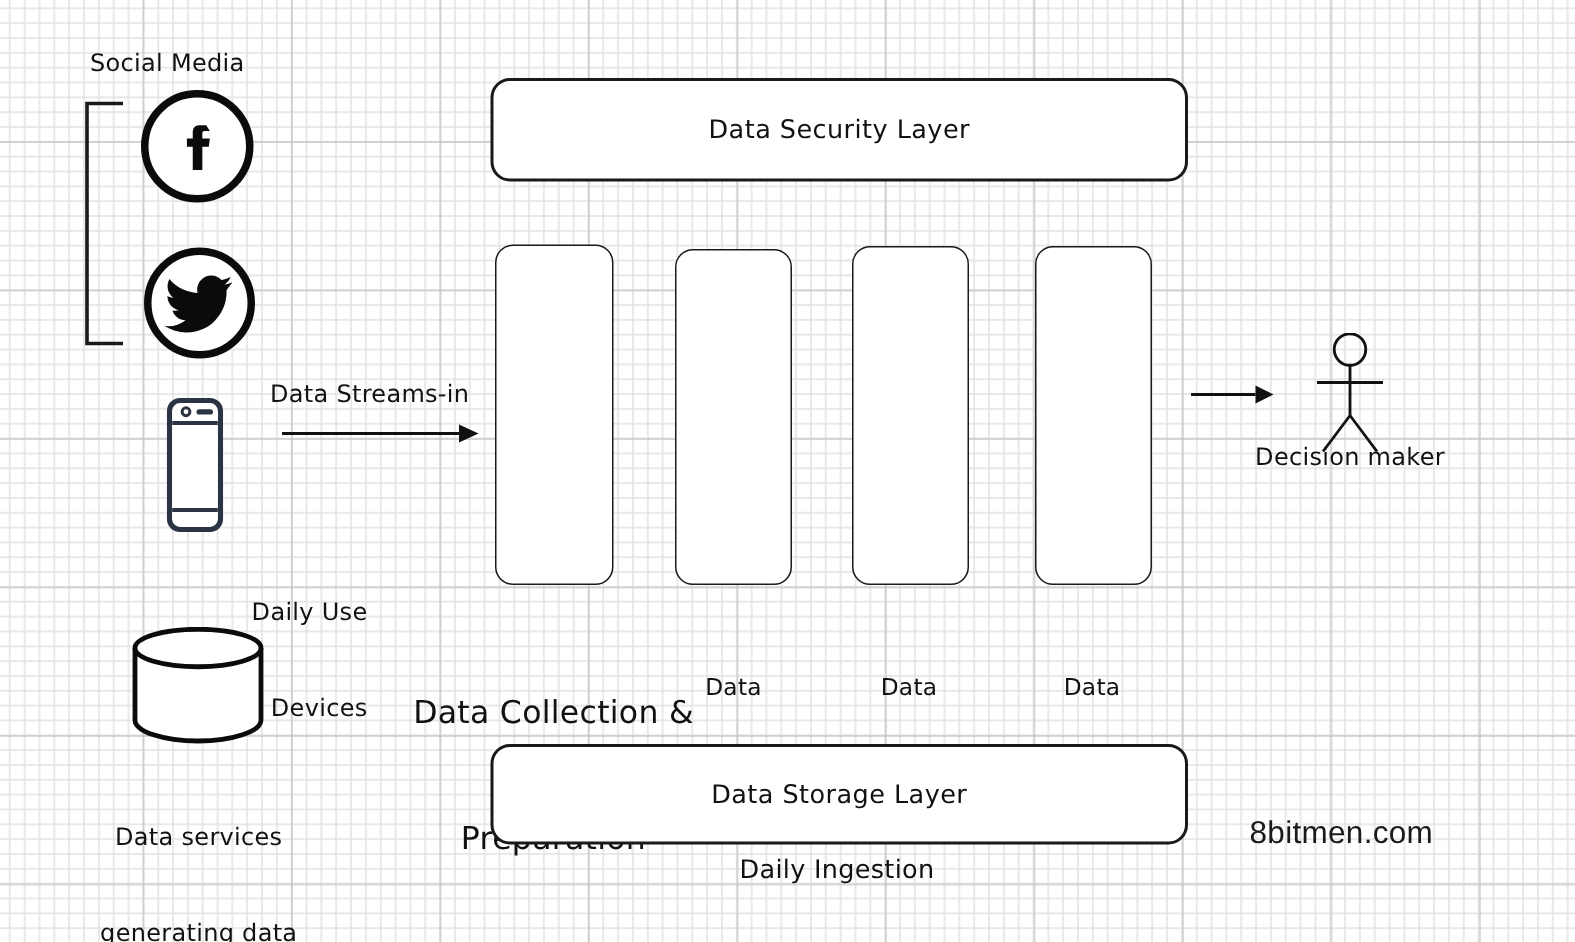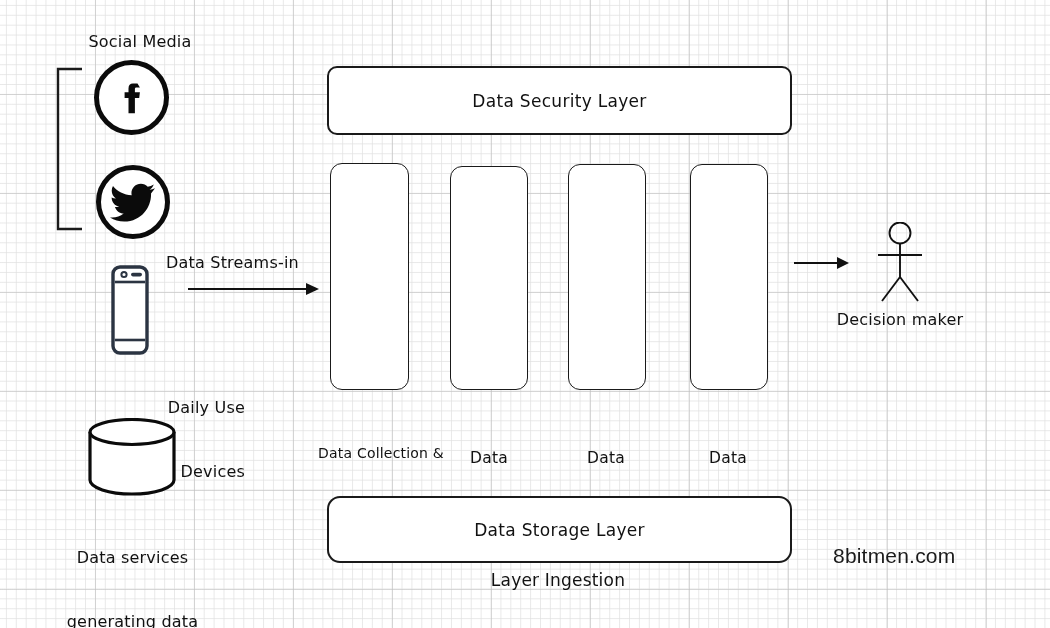--- a/index.html
+++ b/index.html
@@ -65,21 +65,21 @@
     font-size: 21px;
     color: #1a1a1a;
     letter-spacing: 0.2px;
   }
 </style>
 </head>
 <body>
 
 <div id="canvas">
 
-  <div class="lbl" style="left:60px; top:31px; width:160px; font-size:16px; text-align:center;">Social Media</div>
+  <div class="lbl" style="left:60px; top:31px; width:160px; font-size:16px; text-align:left;">Social Media</div>
 
   <svg class="svg-abs" style="left:50px; top:66px;" width="40" height="166" viewBox="0 0 40 166">
     <path d="M32 3 L8 3 L8 163 L32 163" fill="none" stroke="#1a1a1a" stroke-width="2.4"></path>
   </svg>
 
   <div class="icon-circle" style="left:94px; top:60px; width:75px; height:75px;">
     <svg class="svg-abs" style="left:0; top:0;" width="65" height="65" viewBox="0 0 65 65">
       <path d="M38.5 18.5 h-4.6 c-2.8 0 -4.4 1.8 -4.4 4.9 v3.9 h-3.9 v5.6 h3.9 v15.4 h6.4 v-15.4 h4.3 l0.7 -5.6 h-5 v-3.2 c0 -1.2 0.4 -1.7 1.6 -1.7 h3.4 z" fill="#0b0b0b"></path>
     </svg>
   </div>
@@ -115,37 +115,37 @@
   <svg class="svg-abs" style="left:84px; top:418px;" width="96" height="78" viewBox="0 0 96 78">
     <path d="M6 14 v48 a42 14 0 0 0 84 0 v-48" fill="#ffffff" stroke="#0b0b0b" stroke-width="3.2"></path>
     <ellipse cx="48" cy="14" rx="42" ry="12.5" fill="#ffffff" stroke="#0b0b0b" stroke-width="3.2"></ellipse>
   </svg>
 
   <div class="lbl" style="left:20px; top:505px; width:225px; font-size:16px;">
     <div>Data services</div>
     <div>generating data</div>
   </div>
 
-  <div class="lbl" style="left:166px; top:252px; width:160px; font-size:16px; text-align:left;">Data Streams-in</div>
+  <div class="lbl" style="left:180px; top:252px; width:160px; font-size:16px; text-align:left;">Data Streams-in</div>
 
   <svg class="svg-abs" style="left:186px; top:276px;" width="136" height="26" viewBox="0 0 136 26">
     <line x1="2" y1="13" x2="120" y2="13" stroke="#111111" stroke-width="2"></line>
     <path d="M120 7 L133 13 L120 19 Z" fill="#111111"></path>
   </svg>
 
-  <div class="layer-box" style="left:327px; top:66px; width:461px; height:65px;border-radius:10px;">
+  <div class="layer-box" style="left:327px; top:52px; width:461px; height:65px;">
     <span class="layer-text">Data Security Layer</span>
   </div>
 
   <div class="pillar" style="left:330px; top:163px; width:77px; height:225px;"></div>
   <div class="pillar" style="left:450px; top:166px; width:76px; height:222px;"></div>
   <div class="pillar" style="left:568px; top:164px; width:76px; height:224px;"></div>
   <div class="pillar" style="left:690px; top:164px; width:76px; height:224px;"></div>
 
-  <div class="lbl" style="left:276px; top:407px; width:210px; font-size:14px;">
+  <div class="lbl" style="left:264px; top:407px; width:210px; font-size:21px;">
     <div>Data Collection &amp;</div>
     <div>Preparation</div>
   </div>
 
   <div class="lbl" style="left:433px; top:407px; width:112px; font-size:15.5px;">
     <div>Data</div>
     <div>Processing</div>
   </div>
 
   <div class="lbl" style="left:550px; top:407px; width:112px; font-size:15.5px;">
@@ -155,32 +155,32 @@
 
   <div class="lbl" style="left:666px; top:407px; width:124px; font-size:15.5px;">
     <div>Data</div>
     <div>Visualization</div>
   </div>
 
   <div class="layer-box" style="left:327px; top:496px; width:461px; height:63px;">
     <span class="layer-text">Data Storage Layer</span>
   </div>
 
-  <div class="lbl" style="left:448px; top:569px; width:220px; font-size:17px;">Layer Ingestion</div>
+  <div class="lbl" style="left:448px; top:569px; width:220px; font-size:17px;">Daily Ingestion</div>
 
   <svg class="svg-abs" style="left:793px; top:250px;" width="58" height="26" viewBox="0 0 58 26">
     <line x1="1" y1="13" x2="44" y2="13" stroke="#111111" stroke-width="2"></line>
     <path d="M44 7 L56 13 L44 19 Z" fill="#111111"></path>
   </svg>
 
   <svg class="svg-abs" style="left:864px; top:222px;" width="72" height="82" viewBox="0 0 72 82">
     <circle cx="36" cy="11" r="10.5" fill="none" stroke="#111111" stroke-width="1.9"></circle>
     <line x1="36" y1="22" x2="36" y2="55" stroke="#111111" stroke-width="1.9"></line>
     <line x1="14" y1="33" x2="58" y2="33" stroke="#111111" stroke-width="1.9"></line>
     <line x1="36" y1="55" x2="18" y2="79" stroke="#111111" stroke-width="1.9"></line>
     <line x1="36" y1="55" x2="54" y2="79" stroke="#111111" stroke-width="1.9"></line>
   </svg>
 
-  <div class="lbl" style="left:810px; top:309px; width:180px; font-size:16px;">Decision maker</div>
+  <div class="lbl" style="left:810px; top:294px; width:180px; font-size:16px;">Decision maker</div>
 
   <div class="watermark" style="left:833px; top:544px;">8bitmen.com</div>
 
 </div>
 
 </body></html>

